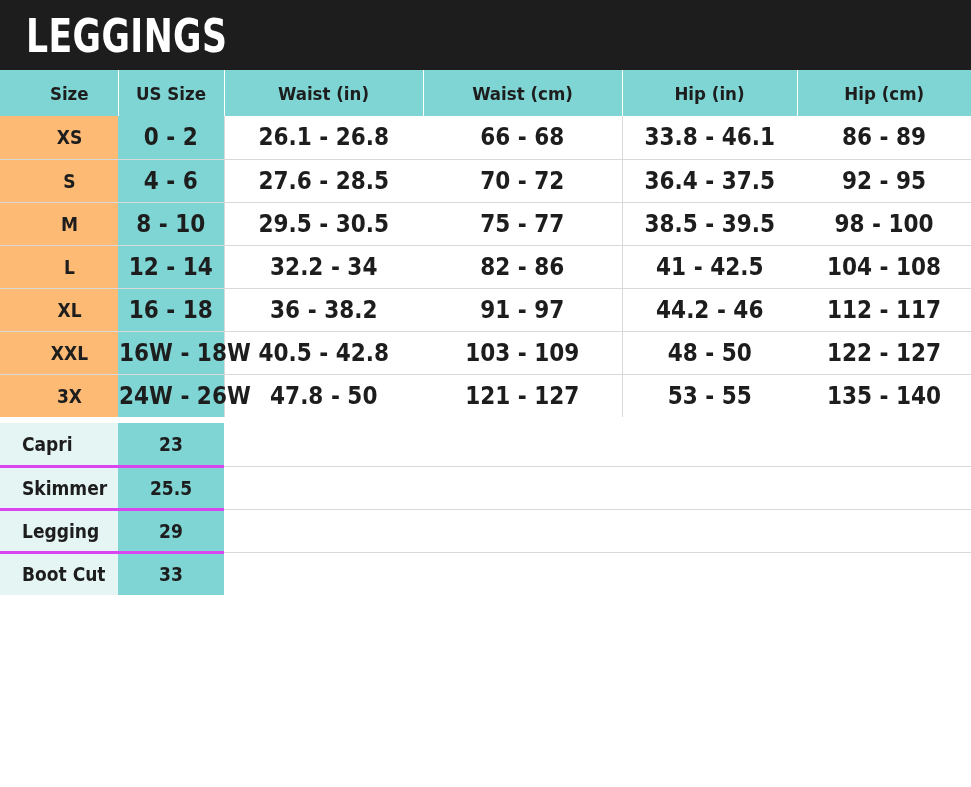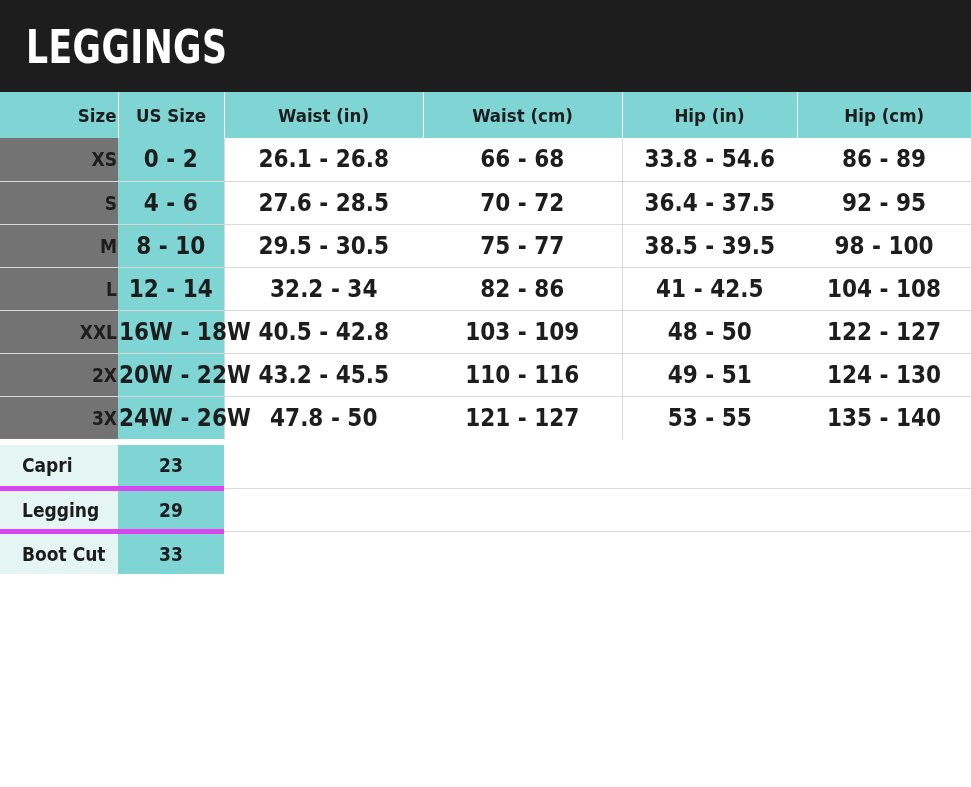--- a/index.html
+++ b/index.html
@@ -22,21 +22,21 @@
 
   
   .title-bar {
     background: #1d1d1d;
     color: #ffffff;
     display: flex;
     align-items: center;
     box-sizing: border-box;
   }
   .title-bar.top {
-    height: 92px;
+    height: 70px;
     padding-left: 26px;
   }
   .title-bar.second {
     height: 82px;
     padding-left: 26px;
   }
   .title-text {
     font-family: "DejaVu Sans Condensed", "Liberation Sans Narrow", "Liberation Sans", sans-serif;
     font-weight: bold;
     letter-spacing: 0.5px;
@@ -65,37 +65,37 @@
 
   
   .size-table thead th {
     background: #7fd4d4;
     height: 46px;
     font-size: 18.5px;
     border-right: 1px solid #ffffff;
   }
   .size-table thead th:last-child { border-right: none; margin-left: 36px; }
   .size-table thead th.col-size {
-    text-align: right;
+    text-align: center;
     padding-left: 22px;
   }
 
   
   .size-table tbody td {
     height: 43px;
     font-size: 24px;
     border-bottom: 1px solid #d9d9d9;
     background: #ffffff;
   }
   .size-table tbody tr:last-child td { border-bottom: none; }
 
   .size-table td.col-size {
-    text-align: right;
+    text-align: center;
     padding-left: 22px;
-    background: #737373;
+    background: #fdba74;
     font-size: 19px;
   }
   .size-table td.col-us {
     background: #7fd4d4;
   }
   .size-table td.col-waistin {
     border-left: 1px solid #d9d9d9;
     margin-top: 32px;
   }
   .size-table td.col-hipin {
@@ -108,21 +108,21 @@
   col.c-win    { width: 199px; }
   col.c-wcm    { width: 199px; }
   col.c-hin    { width: 175px; }
   col.c-hcm    { width: 174px; }
 
   
   .inseam-wrap { background: #ffffff; }
   .inseam-table td {
     height: 43px;
     font-size: 19px;
-    border-bottom: 5px solid #d946ef;
+    border-bottom: 3px solid #d946ef;
     background: #ffffff;
   }
   .inseam-table tr:last-child td { border-bottom: none; }
   .inseam-table td.col-label {
     text-align: left;
     padding-left: 22px;
     background: #e4f5f4;
   }
   .inseam-table td.col-value {
     background: #7fd4d4;
@@ -161,21 +161,21 @@
         <th>Hip (in)</th>
         <th>Hip (cm)</th>
       </tr>
     </thead>
     <tbody>
       <tr>
         <td class="col-size">XS</td>
         <td class="col-us">0 - 2</td>
         <td class="col-waistin">26.1 - 26.8</td>
         <td>66 - 68</td>
-        <td class="col-hipin">33.8 - 54.6</td>
+        <td class="col-hipin">33.8 - 46.1</td>
         <td>86 - 89</td>
       </tr>
       <tr>
         <td class="col-size">S</td>
         <td class="col-us">4 - 6</td>
         <td class="col-waistin">27.6 - 28.5</td>
         <td>70 - 72</td>
         <td class="col-hipin">36.4 - 37.5</td>
         <td>92 - 95</td>
       </tr>
@@ -189,34 +189,34 @@
       </tr>
       <tr>
         <td class="col-size">L</td>
         <td class="col-us">12 - 14</td>
         <td class="col-waistin">32.2 - 34</td>
         <td>82 - 86</td>
         <td class="col-hipin">41 - 42.5</td>
         <td>104 - 108</td>
       </tr>
       <tr>
+        <td class="col-size">XL</td>
+        <td class="col-us">16 - 18</td>
+        <td class="col-waistin">36 - 38.2</td>
+        <td>91 - 97</td>
+        <td class="col-hipin">44.2 - 46</td>
+        <td>112 - 117</td>
+      </tr>
+      <tr>
         <td class="col-size">XXL</td>
         <td class="col-us">16W - 18W</td>
         <td class="col-waistin">40.5 - 42.8</td>
         <td>103 - 109</td>
         <td class="col-hipin">48 - 50</td>
         <td>122 - 127</td>
-      </tr>
-      <tr>
-        <td class="col-size">2X</td>
-        <td class="col-us">20W - 22W</td>
-        <td class="col-waistin">43.2 - 45.5</td>
-        <td>110 - 116</td>
-        <td class="col-hipin">49 - 51</td>
-        <td>124 - 130</td>
       </tr>
       <tr>
         <td class="col-size">3X</td>
         <td class="col-us">24W - 26W</td>
         <td class="col-waistin">47.8 - 50</td>
         <td>121 - 127</td>
         <td class="col-hipin">53 - 55</td>
         <td>135 - 140</td>
       </tr>
     </tbody>
@@ -232,20 +232,25 @@
           <col class="c-us">
           <col>
       </colgroup>
       <tbody>
         <tr>
           <td class="col-label">Capri</td>
           <td class="col-value">23</td>
           <td class="col-blank"></td>
         </tr>
         <tr>
+          <td class="col-label">Skimmer</td>
+          <td class="col-value">25.5</td>
+          <td class="col-blank"></td>
+        </tr>
+        <tr>
           <td class="col-label">Legging</td>
           <td class="col-value">29</td>
           <td class="col-blank"></td>
         </tr>
         <tr>
           <td class="col-label">Boot Cut</td>
           <td class="col-value">33</td>
           <td class="col-blank"></td>
         </tr>
       </tbody>

